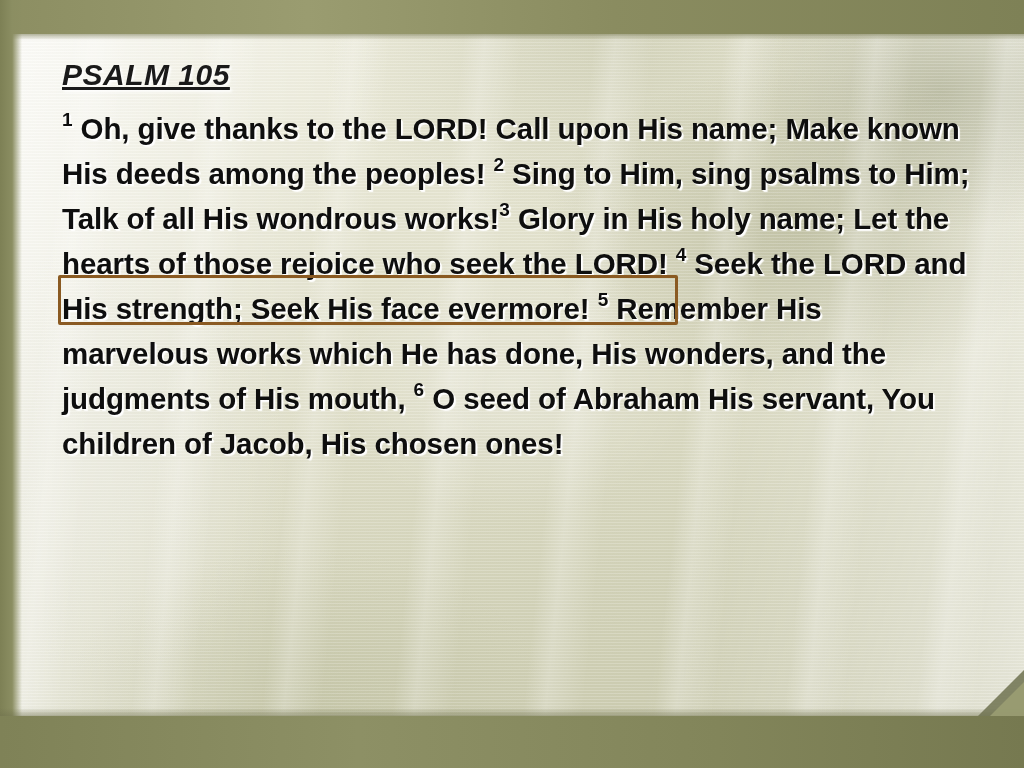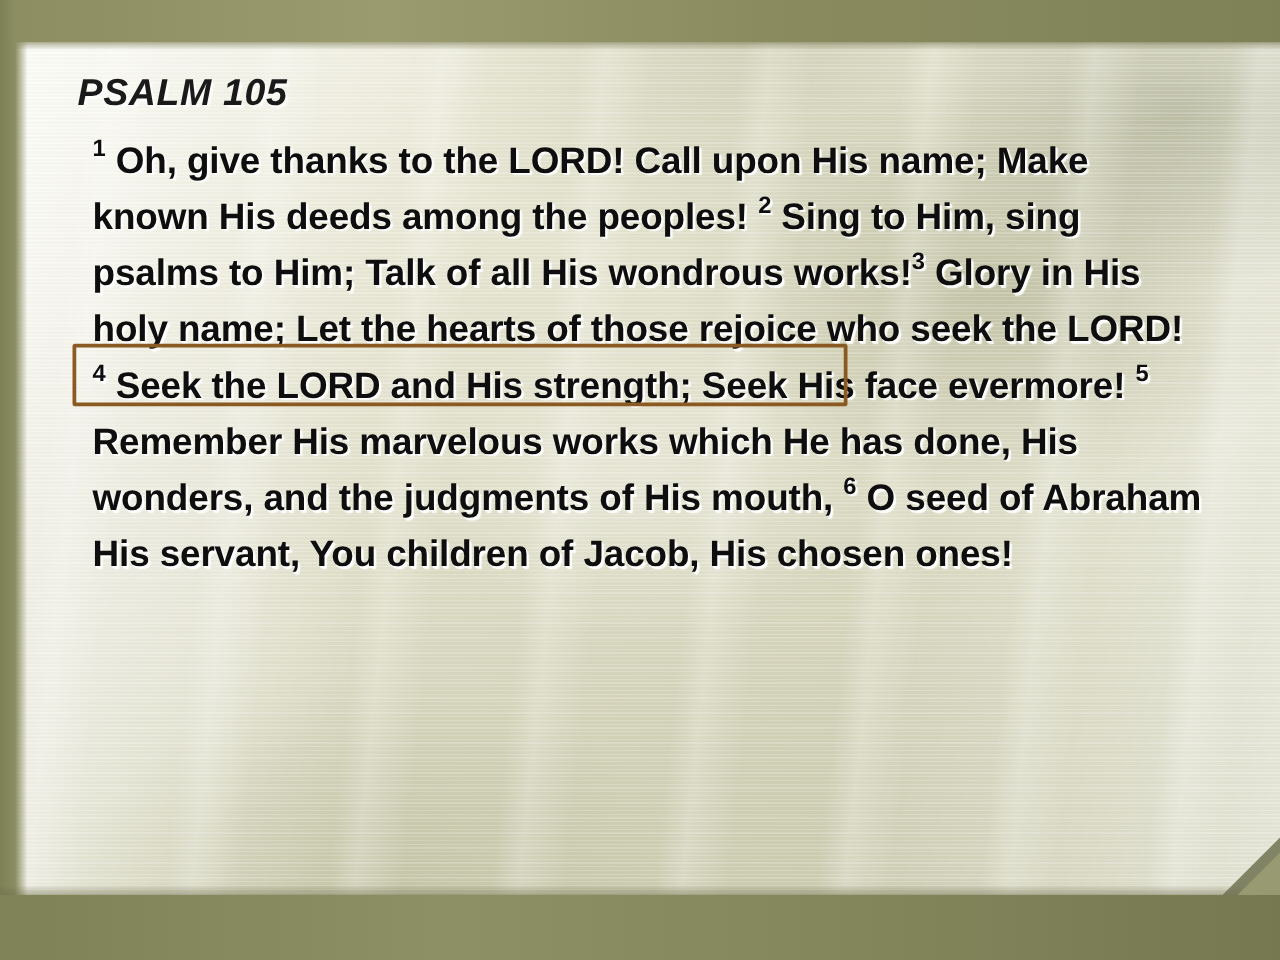--- a/index.html
+++ b/index.html
@@ -154,35 +154,36 @@
     left: 62px;
     top: 58px;
     width: 912px;
   }
 
   .slide-title {
     font-size: 30px;
     font-weight: bold;
     font-style: italic;
     color: #1a1a1a;
+    text-decoration: underline;
     letter-spacing: 0.5px;
     margin: 0 0 14px 0;
     text-shadow: 2px 2px 2px rgba(255,255,255,0.85);
   }
 
   .body-text {
     font-size: 29.5px;
     font-weight: bold;
     color: #0e0e0e;
     line-height: 45px;
     letter-spacing: -0.1px;
     text-shadow:
       2px 2px 1px rgba(255,255,255,0.95),
       1px 1px 0 rgba(255,255,255,0.9);
-    margin: 12px;
+    margin: 0;
   }
 
   .vnum {
     font-size: 19px;
     vertical-align: 13px;
     font-weight: bold;
     line-height: 0;
   }
 
   

